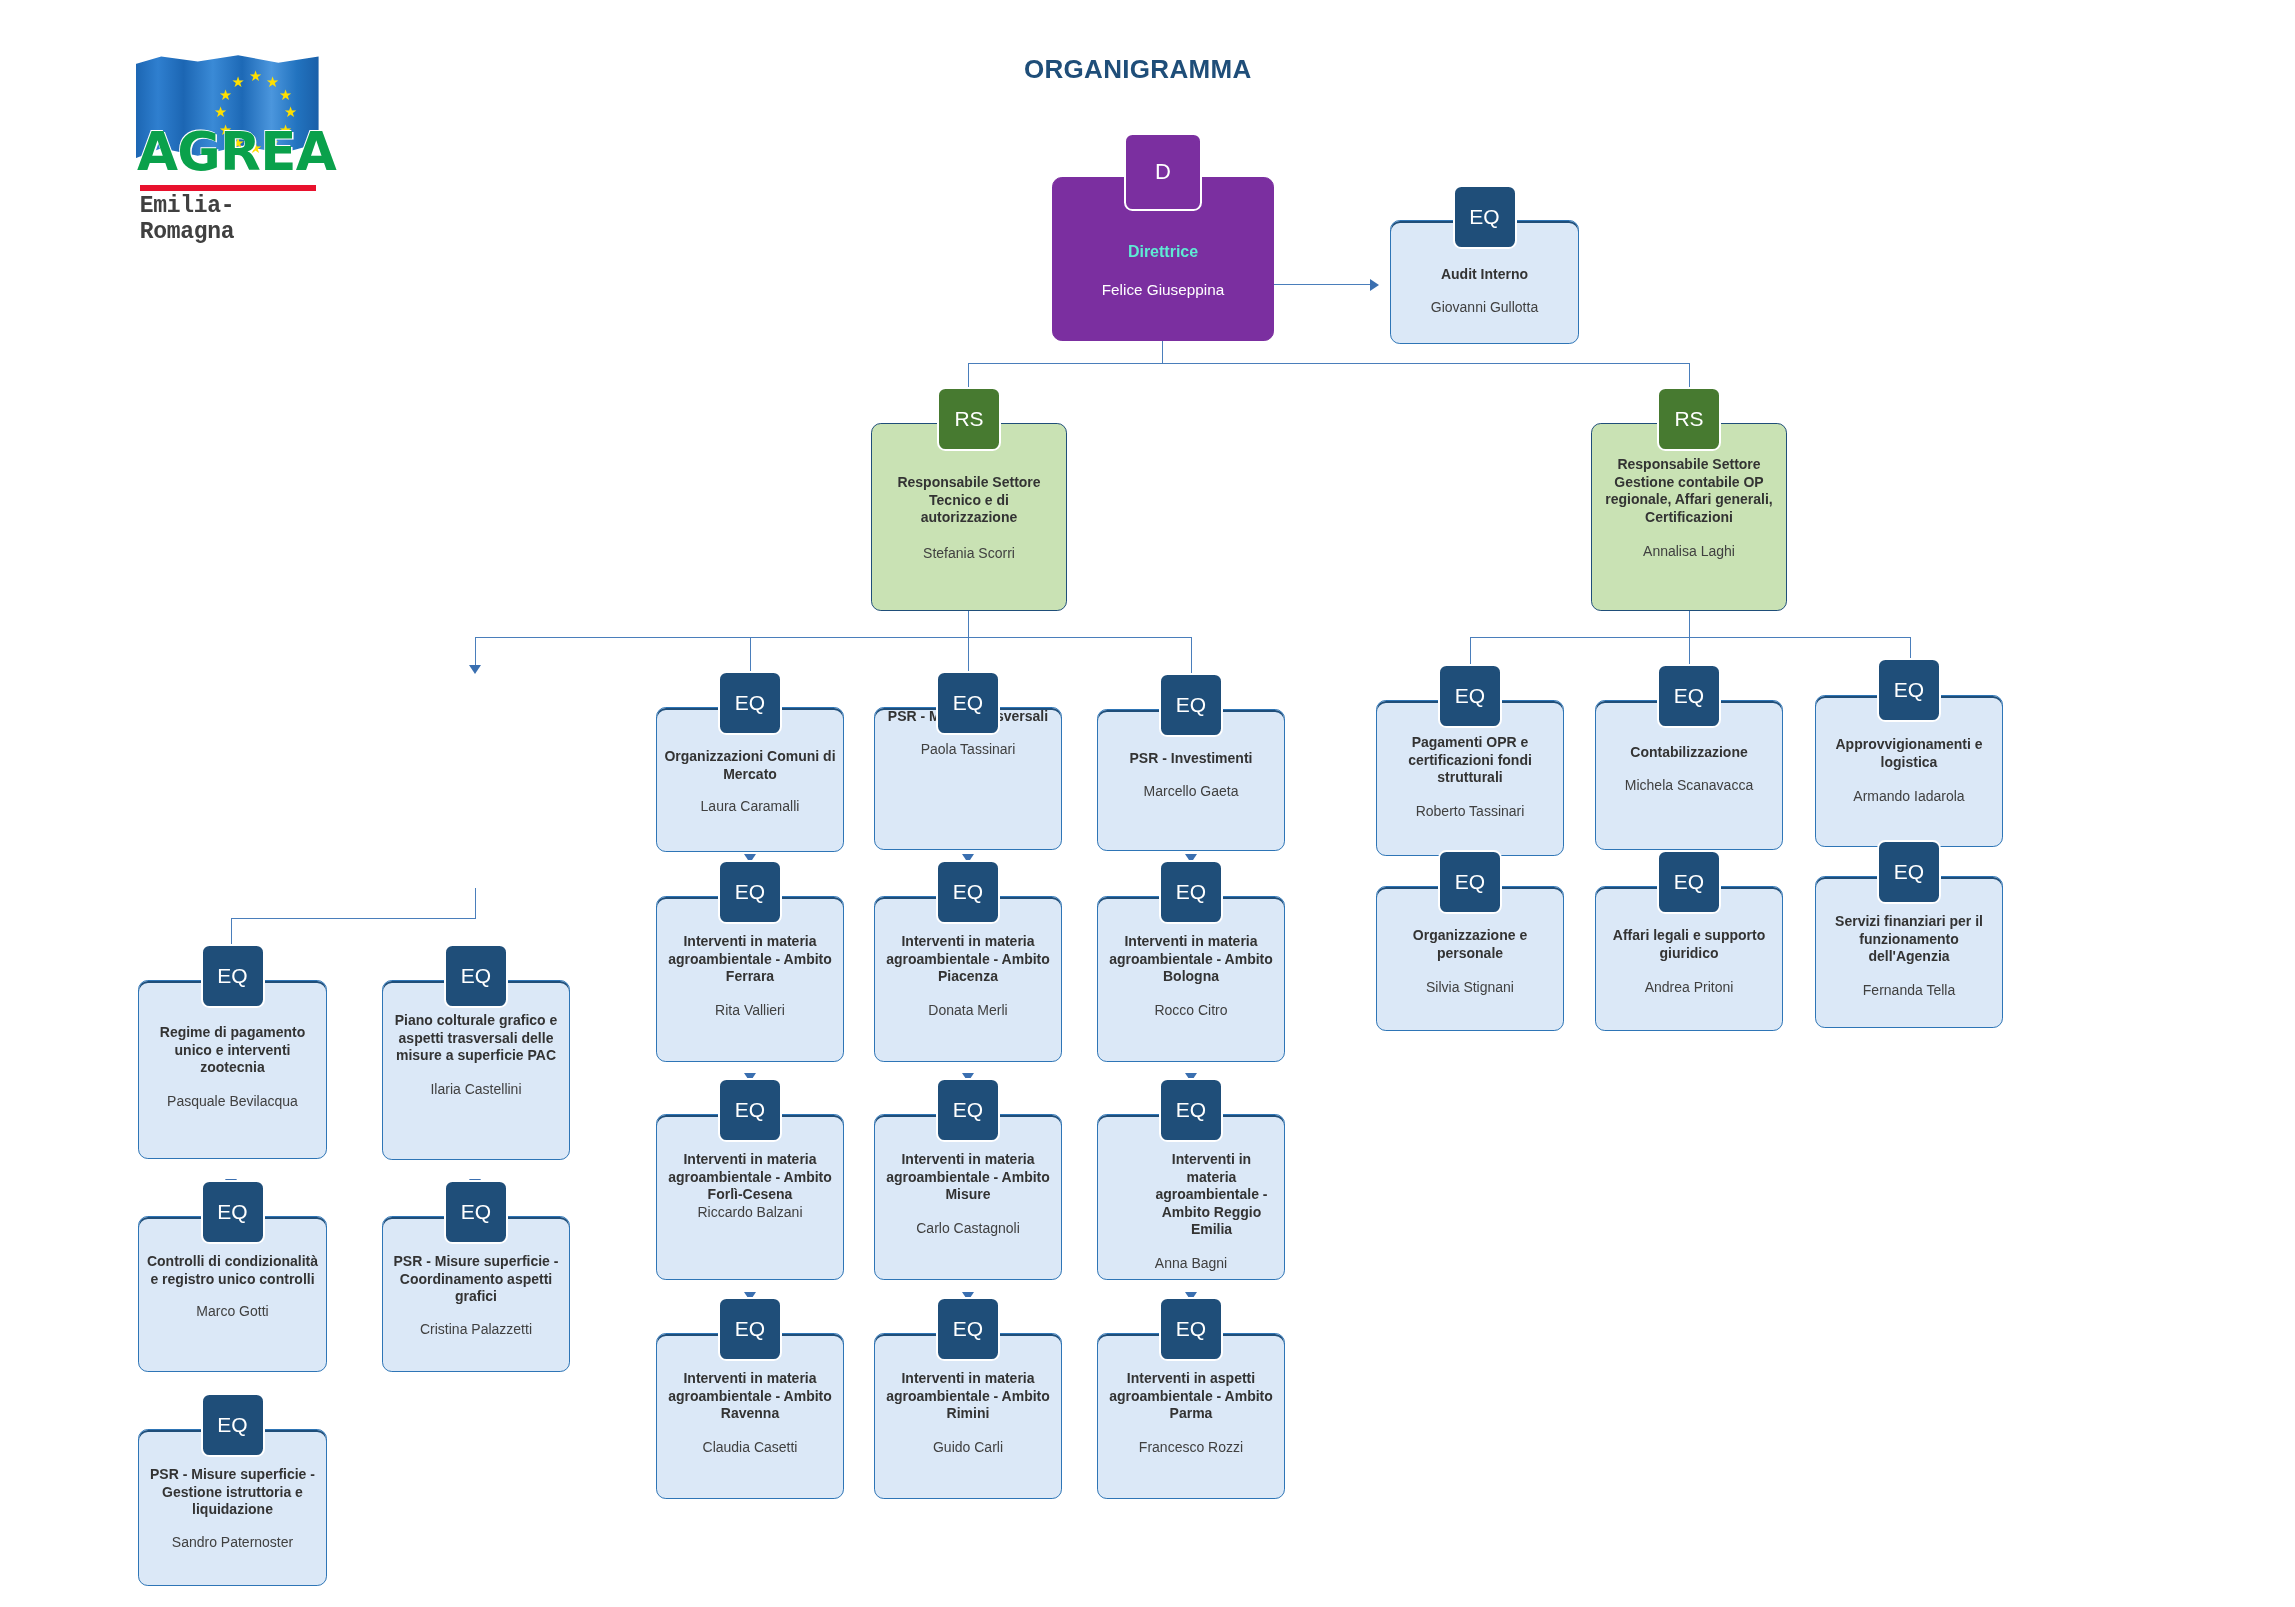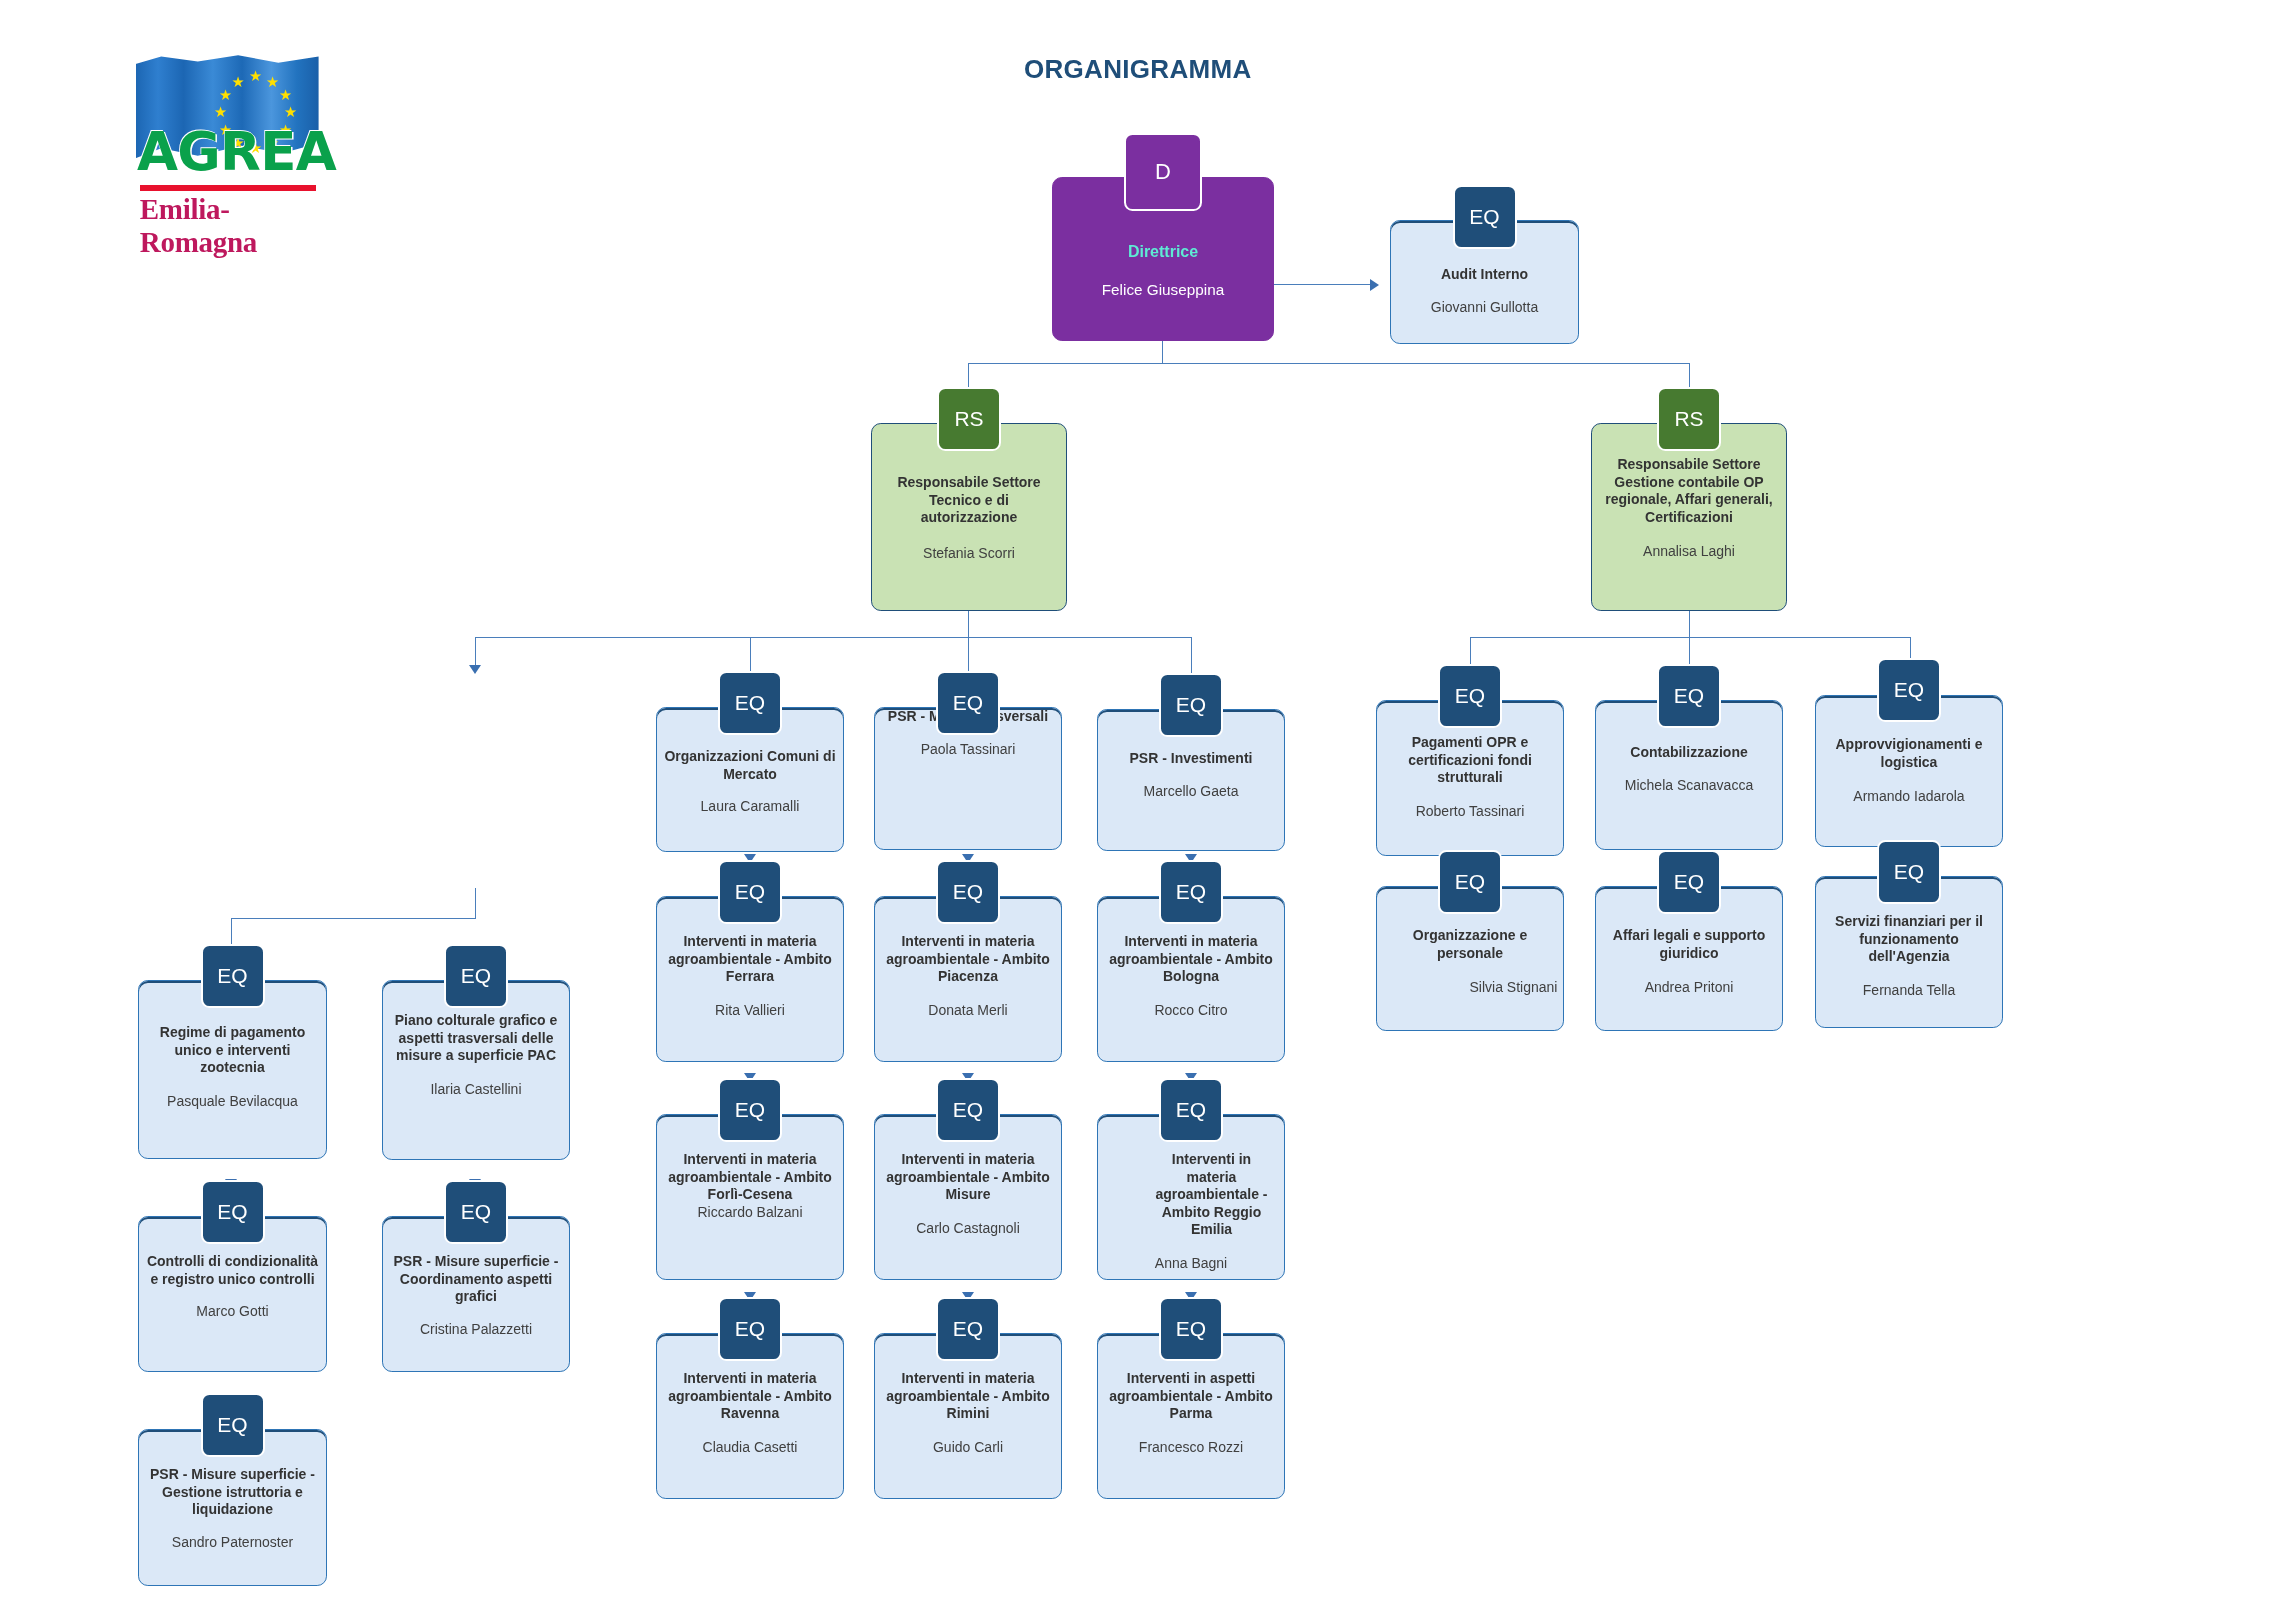--- a/index.html
+++ b/index.html
@@ -10,22 +10,22 @@
   .logo{position:absolute;left:130px;top:54px;width:188px;height:202px;}
   .logo .flag{position:absolute;left:5.6px;top:0;width:183px;height:124px;
     background:linear-gradient(90deg,#1c66b3 0%,#2f7fcf 12%,#1c66b3 26%,#3a8ad6 42%,#1d69b6 58%,#4b96dd 74%,#2273bf 88%,#1a5fa8 100%);
     clip-path:polygon(0% 8%, 14% 2%, 34% 6%, 56% 1%, 78% 7%, 100% 2%, 100% 72%, 80% 80%, 58% 74%, 34% 82%, 14% 76%, 0% 84%);}
   .logo .stars{position:absolute;left:84px;top:15.3px;width:84px;height:84px;}
   .logo .stars span{position:absolute;color:#ffe000;font-size:14.6px;line-height:14.6px;}
   .logo .agrea{position:absolute;left:7px;top:67px;width:183px;font-size:53px;font-weight:bold;color:#0aa14b;
     letter-spacing:-0.7px;font-family:"DejaVu Sans", sans-serif;
     text-shadow:1.4px 1.4px 0 #ffffff, -0.7px -0.7px 0 #ffffff;}
   .logo .redline{position:absolute;left:9.8px;top:131px;width:176px;height:6.3px;background:#e8112d;}
-  .logo .region{position:absolute;left:9.8px;top:139px;width:178px;font-size:29px;font-weight:bold;color:#be185d;
-    font-family:Liberation Serif, serif;letter-spacing:-0.3px;}
+  .logo .region{position:absolute;left:9.8px;top:139px;width:178px;font-size:23px;font-weight:bold;color:#404040;
+    font-family:Liberation Mono, monospace;letter-spacing:-0.3px;}
 
   
   .title{position:absolute;left:1024px;top:54px;font-size:26px;font-weight:bold;color:#1f4e79;letter-spacing:0.3px;}
 
   
   .node{position:absolute;box-sizing:border-box;border-radius:9.8px;text-align:center;}
   .node .body{position:absolute;left:0;top:26.5px;right:0;bottom:0;box-sizing:border-box;border-radius:9.8px;
      display:flex;flex-direction:column;align-items:center;}
   .badge{position:absolute;left:50%;transform:translateX(-50%);top:0;width:64px;height:64px;border-radius:8.4px;
      color:#ffffff;display:flex;align-items:center;justify-content:center;font-size:21px;z-index:3;
@@ -313,21 +313,21 @@
   <div class="node eq" style="left:1376px;top:667px;width:188px;height:189px;">
     <div class="badge" style="top:-2.8px;">EQ</div>
     <div class="body" style="top:33px;">
       <div class="role" style="margin-top:33px;">Pagamenti OPR e certificazioni fondi strutturali</div>
       <div class="person" style="margin-top:16.7px;">Roberto Tassinari</div>
     </div>
   </div>
 
   <div class="node eq" style="left:1376px;top:851px;width:188px;height:180px;">
     <div class="badge" style="top:-1.4px;">EQ</div>
-    <div class="body" style="top:35px;align-items:flex-end;">
+    <div class="body" style="top:35px;">
       <div class="role" style="margin-top:40px;">Organizzazione e personale</div>
       <div class="person" style="margin-top:16.7px;">Silvia Stignani</div>
     </div>
   </div>
 
   <div class="node eq" style="left:1595px;top:667px;width:188px;height:183px;">
     <div class="badge" style="top:-2.8px;">EQ</div>
     <div class="body" style="top:33px;">
       <div class="role" style="margin-top:43px;">Contabilizzazione</div>
       <div class="person" style="margin-top:15.3px;">Michela Scanavacca</div>

